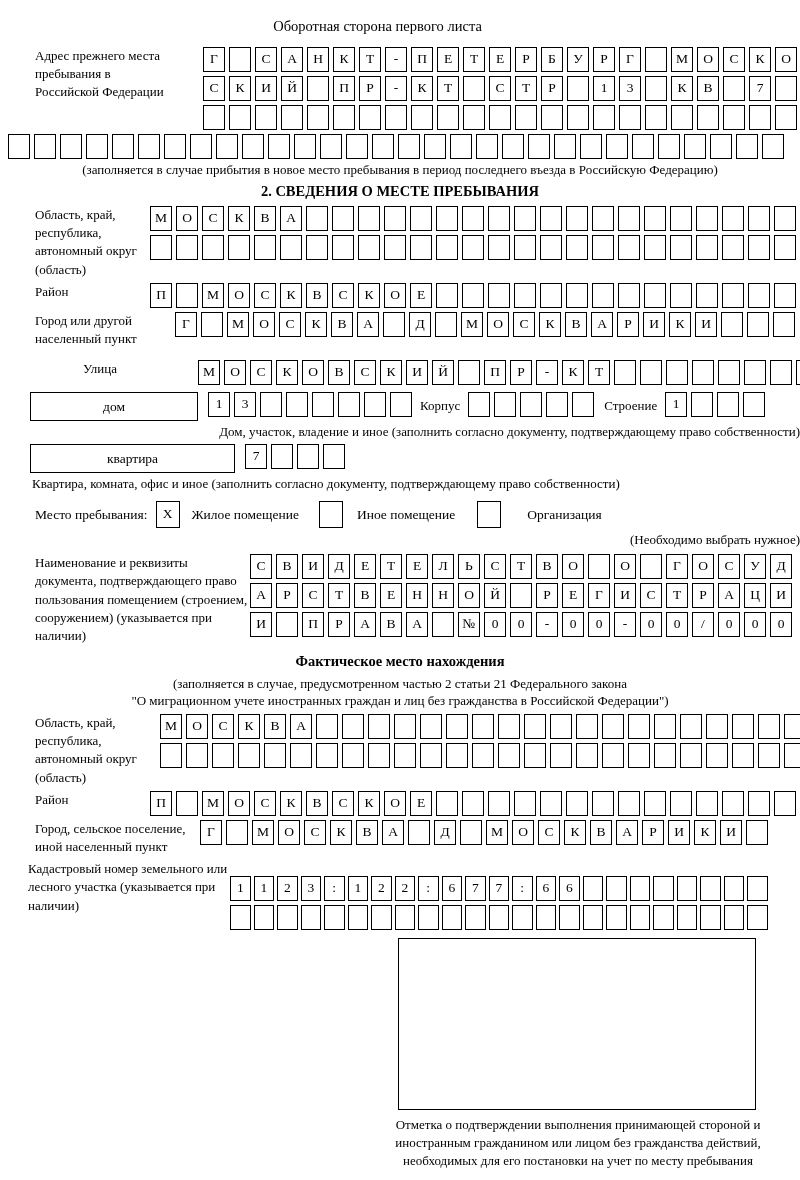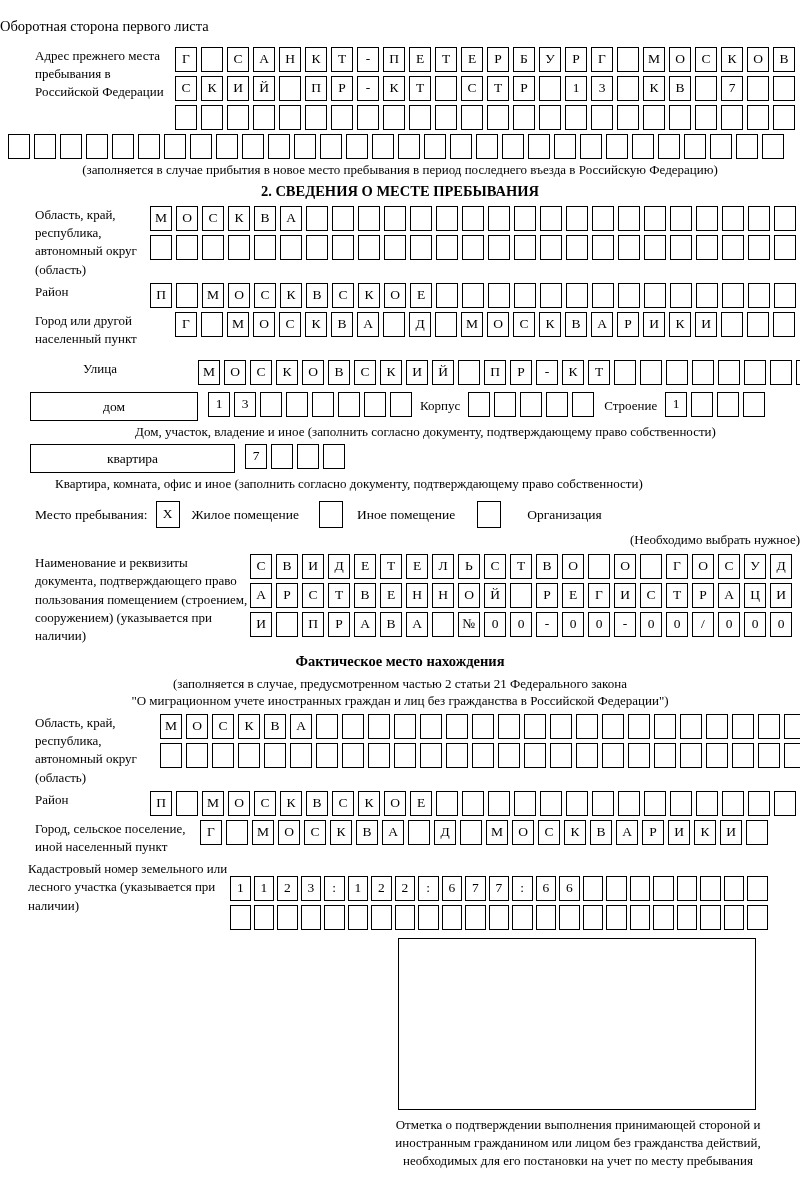--- a/index.html
+++ b/index.html
@@ -1,18 +1,18 @@
 <!DOCTYPE html>
 <html><head>
 <meta charset="utf-8">
 <style>
   html,body{margin:0;padding:0;background:#fff;}
   .page{width:800px;height:1180px;background:#fff;color:#000;overflow:hidden;
         font-family:"Liberation Serif","DejaVu Serif",serif;position:relative;}
-  .hdr-note{padding:18px 45px 0 0;text-align:left;font-size:14.5px;}
+  .hdr-note{padding:18px 45px 0 0;text-align:center;font-size:14.5px;}
   
   .cellrow{display:flex;gap:4px;flex:none;}
   .cell{flex:none;box-sizing:border-box;width:22px;height:25px;border:1.6px solid #000;
         text-align:center;font-size:13.5px;line-height:22px;overflow:hidden;}
   .tight .cell{width:20.5px;}
   .tight{gap:3px;}
   .cb .cell{width:24px;height:27px;line-height:24px;}
   .rows{display:flex;flex-direction:column;gap:4px;}
   
   .frow{display:flex;align-items:flex-start;}
@@ -39,21 +39,21 @@
   .stamp-box{box-sizing:border-box;margin:8px 0 0 398px;width:358px;height:172px;border:1.6px solid #000;}
   .stamp-note{width:380px;margin:6px 0 0 388px;text-align:center;font-size:13px;line-height:1.38;}
 </style>
 </head>
 <body>
 
 <div class="page">
 
   <div class="hdr-note">Оборотная сторона первого листа</div>
 
-  <div class="frow" style="margin-top:12px;">
+  <div class="frow" style="margin-top:12px;gap:28px;">
     <div class="lbl addr-lbl">Адрес прежнего места пребывания в Российской Федерации</div>
     <div class="rows">
       <div class="cellrow">
           <span class="cell">Г</span>
           <span class="cell"></span>
           <span class="cell">С</span>
           <span class="cell">А</span>
           <span class="cell">Н</span>
           <span class="cell">К</span>
           <span class="cell">Т</span>
@@ -340,32 +340,32 @@
         <span class="cell"></span>
       </div>
     <div class="inline-lbl" style="margin:0 8px 0 10px;">Строение</div>
     <div class="cellrow">
         <span class="cell">1</span>
         <span class="cell"></span>
         <span class="cell"></span>
         <span class="cell"></span>
       </div>
   </div>
-  <div class="note" style="text-align:center;padding-left:51px;">Дом, участок, владение и иное (заполнить согласно документу, подтверждающему право собственности)</div>
+  <div class="note" style="text-align:right;padding-left:51px;">Дом, участок, владение и иное (заполнить согласно документу, подтверждающему право собственности)</div>
 
   <div class="house-row" style="margin-top:4px;">
     <div class="wide-box" style="width:205px;">квартира</div>
     <div class="cellrow" style="margin-left:10px;">
         <span class="cell">7</span>
         <span class="cell"></span>
         <span class="cell"></span>
         <span class="cell"></span>
       </div>
   </div>
-  <div class="note" style="text-align:left;padding-left:55px;">Квартира, комната, офис и иное (заполнить согласно документу, подтверждающему право собственности)</div>
+  <div class="note" style="text-align:left;padding-left:32px;">Квартира, комната, офис и иное (заполнить согласно документу, подтверждающему право собственности)</div>
 
   <div class="stay-row">
     <span>Место пребывания:</span>
     <div class="cellrow cb" style="margin-left:8px;">
         <span class="cell">X</span>
       </div>
     <span style="margin-left:12px;">Жилое помещение</span>
     <div class="cellrow cb" style="margin-left:20px;">
         <span class="cell"></span>
       </div>

